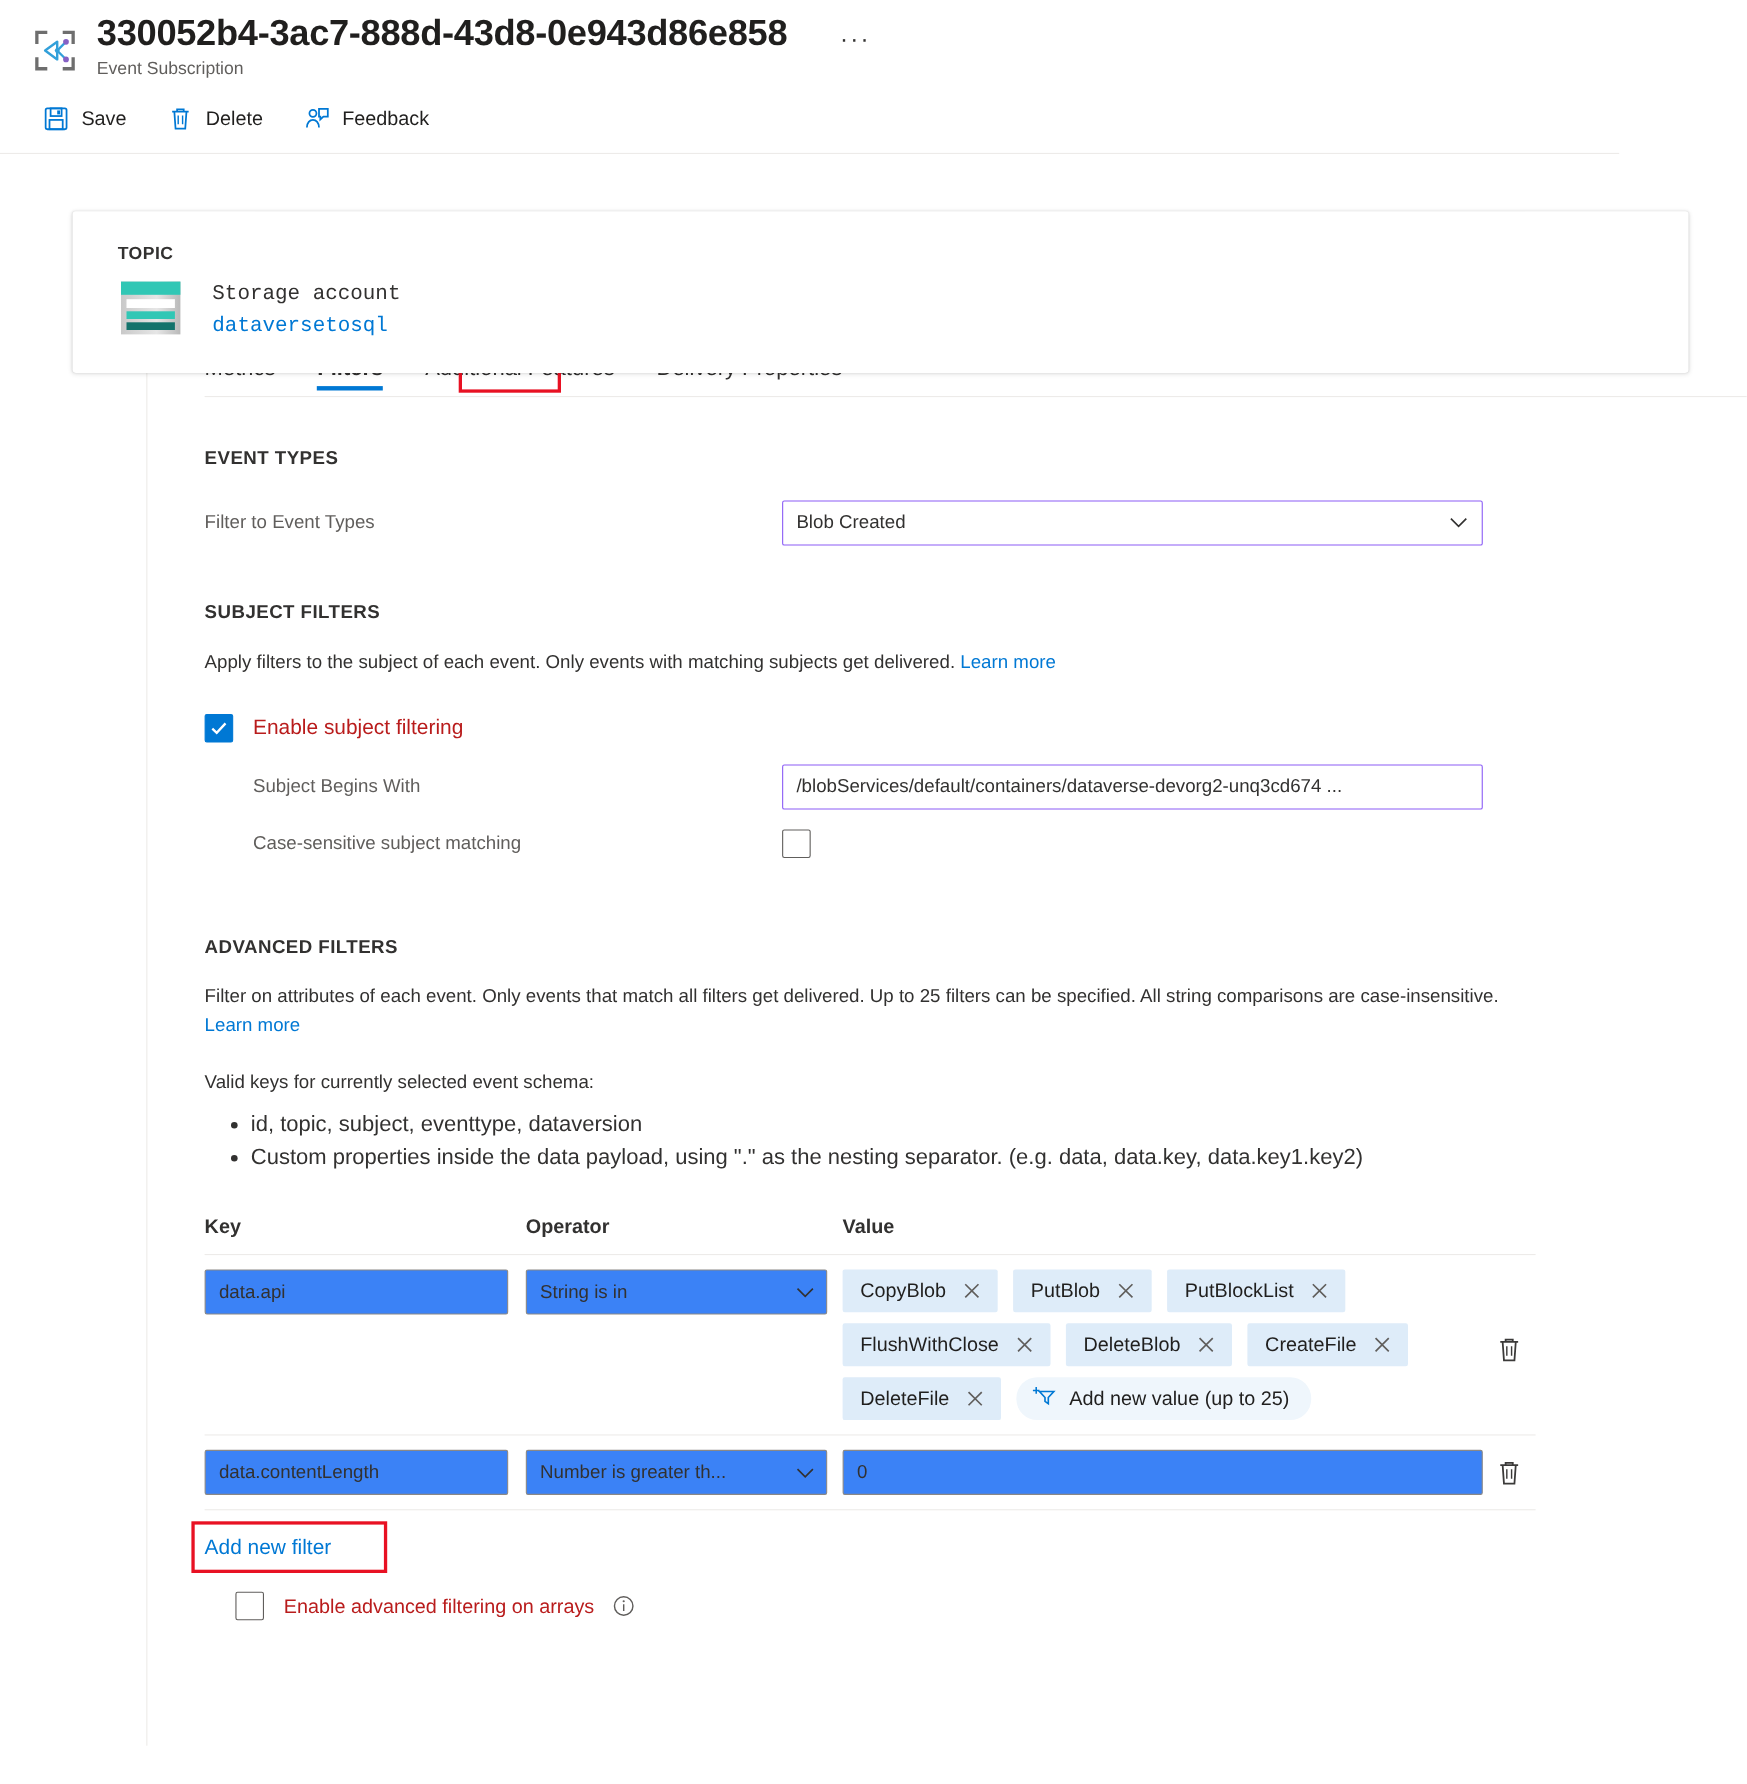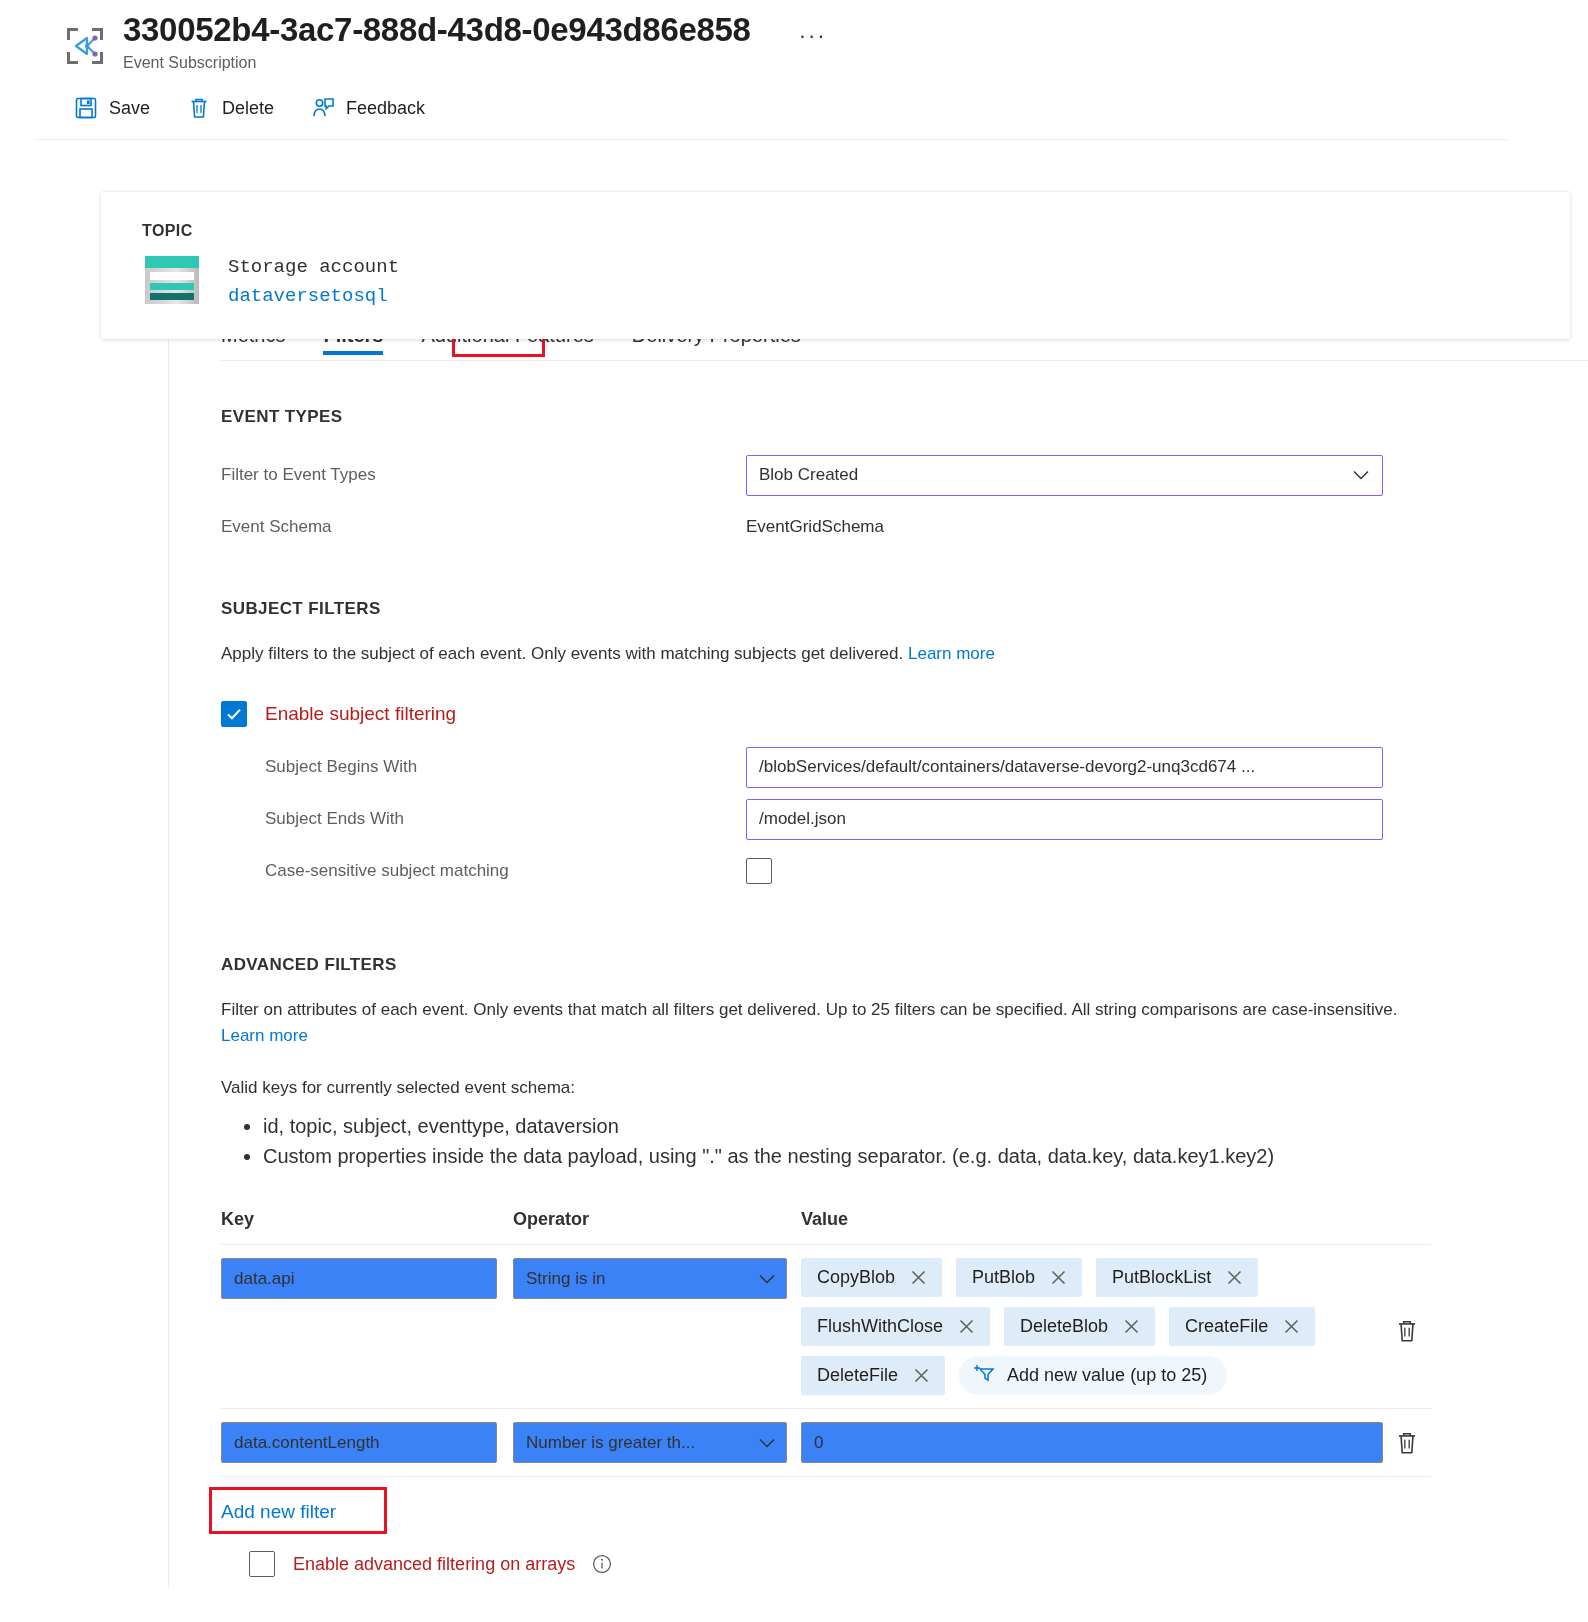--- a/index.html
+++ b/index.html
@@ -4,21 +4,21 @@
 <style>
   * { box-sizing: border-box; }
   html, body {
     margin: 0; padding: 0;
     width: 1588px; height: 1622px;
     background: #ffffff;
     font-family: "Liberation Sans", sans-serif;
     color: #1b1a19;
     overflow: hidden;
   }
-  .page { position: relative; width: 1472px; height: 1622px; background:#fff;margin-left:35px; }
+  .page { position: relative; width: 1472px; height: 1622px; background:#fff; }
 
   
   .header { padding: 10px 0 0 0; }
   .title-row { display: flex; align-items: flex-start; padding-left: 28px; }
   .res-icon { width: 44px; height: 44px; margin-top: 14px; margin-right: 16px; position: relative; flex: 0 0 auto;}
   .res-icon svg { display:block; }
   .title-block { display: flex; flex-direction: column; }
   .title-line { display:flex; align-items:center; }
   .page-title {
     font-size: 33px; font-weight: 700; letter-spacing: -0.3px;
@@ -291,24 +291,20 @@
             <div class="tbox dd">
               <span>Blob Created</span>
               <span class="chev">
                 <svg width="22" height="22" viewBox="0 0 22 22">
                     <path d="M4 7.5 L11 14.5 L18 7.5" fill="none" stroke="#323130" stroke-width="1.5"></path>
                   </svg>
               </span>
             </div>
           </div>
         </div>
-        <div class="field-row">
-          <div class="field-label">Event Schema</div>
-          <div class="field-static">EventGridSchema</div>
-        </div>
 
         <div class="sec-title">SUBJECT FILTERS</div>
         <div class="sec-desc">
           <span>Apply filters to the subject of each event. Only events with matching subjects get delivered.</span>
           <span class="link">Learn more</span>
         </div>
 
         <div class="cb-row" style="margin-top:20px;">
           <div class="checkbox checked">
             <svg width="18" height="18" viewBox="0 0 18 18">
@@ -316,28 +312,20 @@
               </svg>
           </div>
           <div class="cb-label">Enable subject filtering</div>
         </div>
 
         <div class="field-row">
           <div class="field-label indent">Subject Begins With</div>
           <div class="ctrl">
             <div class="tbox">
               <span>/blobServices/default/containers/dataverse-devorg2-unq3cd674 ...</span>
-            </div>
-          </div>
-        </div>
-        <div class="field-row">
-          <div class="field-label indent">Subject Ends With</div>
-          <div class="ctrl">
-            <div class="tbox">
-              <span>/model.json</span>
             </div>
           </div>
         </div>
         <div class="field-row">
           <div class="field-label indent">Case-sensitive subject matching</div>
           <div class="checkbox"></div>
         </div>
 
         <div class="sec-title" style="margin-top:58px;">ADVANCED FILTERS</div>
         <div class="sec-desc">

